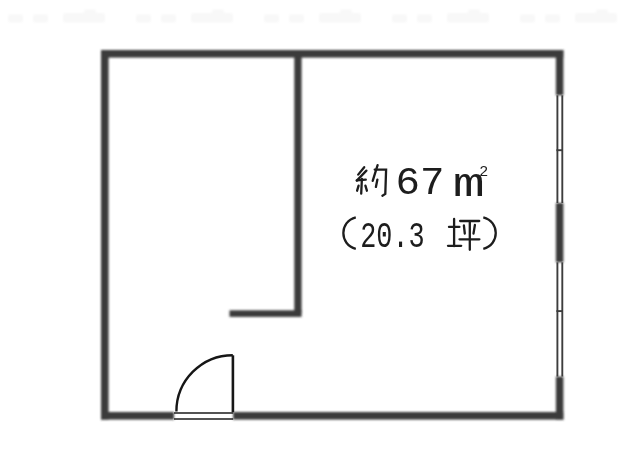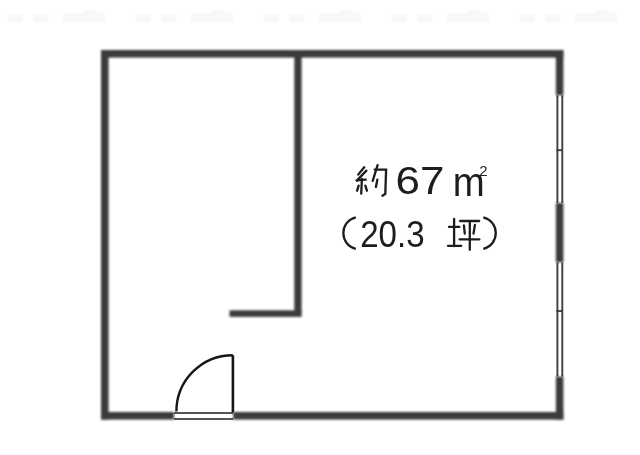--- a/index.html
+++ b/index.html
@@ -1,17 +1,17 @@
 <!DOCTYPE html>
 <html><head>
 <meta charset="utf-8">
 <style>
   html,body{margin:0;padding:0;background:#ffffff;}
   #stage{position:relative;width:640px;height:455px;background:#ffffff;overflow:hidden;
-         font-family:Liberation Sans, sans-serif;}
+         font-family:Liberation Mono, monospace;}
   svg{display:block;}
 </style>
 </head>
 <body>
 <div id="stage">
 <svg width="640" height="455" viewBox="0 0 640 455" xmlns="http://www.w3.org/2000/svg">
   <defs>
     <filter id="soft" x="-20%" y="-20%" width="140%" height="140%">
       <feGaussianBlur stdDeviation="1"></feGaussianBlur>
     </filter>

